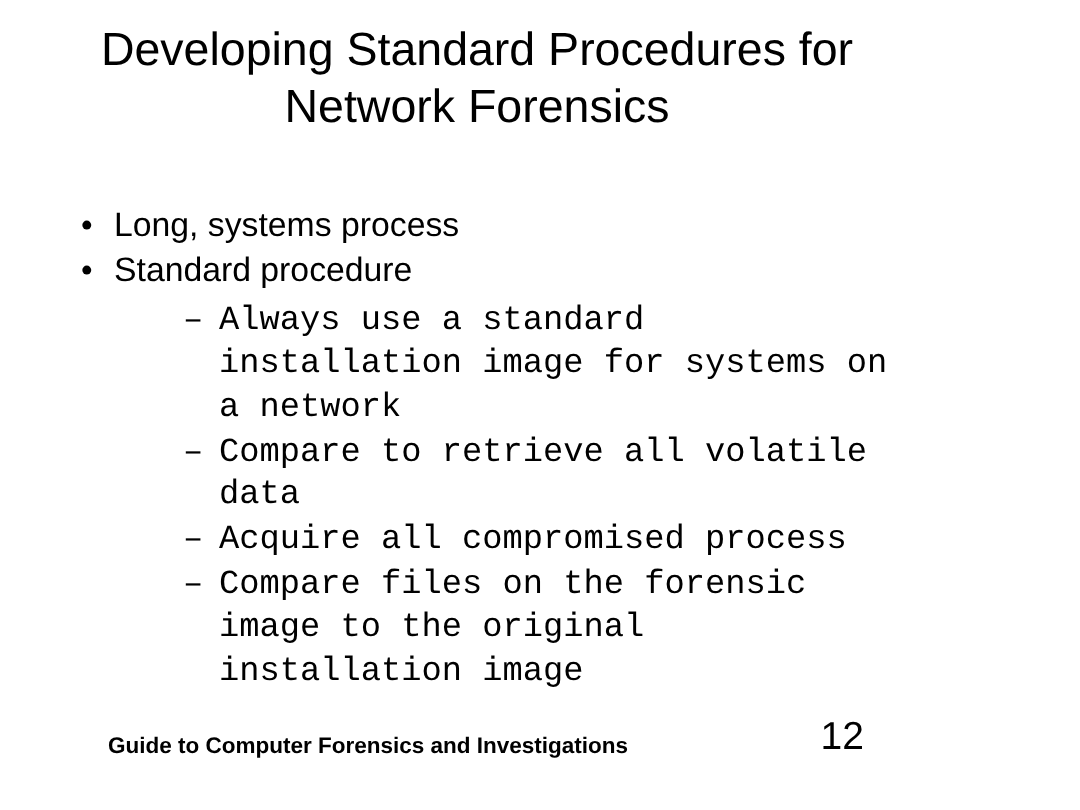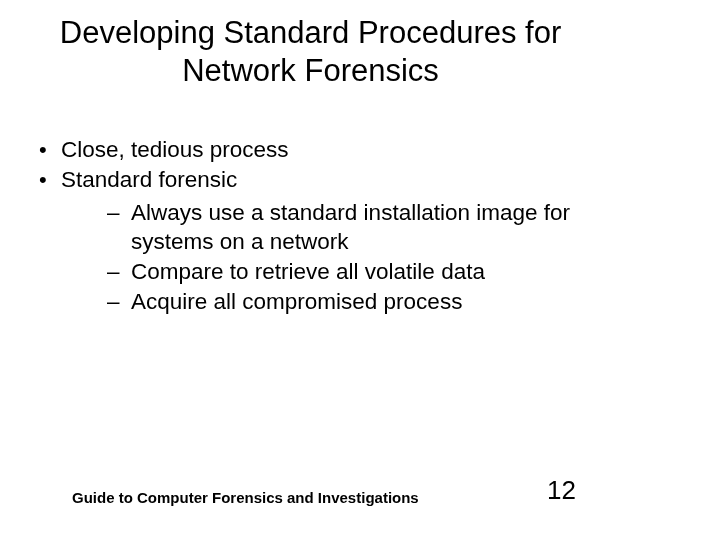--- a/index.html
+++ b/index.html
@@ -1,44 +1,45 @@
 <!DOCTYPE html>
 <html><head>
 <meta charset="utf-8">
 <style>
   * { margin: 0; padding: 0; box-sizing: border-box; }
   html, body { width: 720px; height: 540px; background: #fff; font-family: Arial, Helvetica, sans-serif; color: #000; }
-  .slide { width: 628px; height: 540px; position: relative; padding: 12px 36px 0 29px; }
+  .slide { width: 628px; height: 540px; position: relative; padding: 12px 36px 0 44px; }
   .title { font-size: 31px; text-align: center; line-height: 1.22; font-weight: 400; margin-top: 2px; margin-bottom: 46px; }
   .bullets { font-size: 22.5px; line-height: 1.28; }
   ul.level1 { list-style: none; padding-left: 0; }
   ul.level1 > li { padding-left: 32px; position: relative; margin-bottom: 2px; }
   ul.level1 > li::before { content: "•"; position: absolute; left: 10px; top: 0; font-size: 22px; }
   ul.level2 { list-style: none; padding-left: 0; margin-top: 4px; }
-  ul.level2 > li { padding-left: 70px; position: relative; margin-bottom: 1px; }
+  ul.level2 > li { padding-left: 70px; position: relative; margin-bottom: 1px; font-family: Liberation Mono, monospace; }
   ul.level2 > li::before { content: "–"; position: absolute; left: 46px; top: 0; }
   .footer { position: absolute; left: 72px; right: 52px; bottom: 34px; display: flex; justify-content: space-between; align-items: flex-end; font-size: 15px; }
   .footer-left { font-weight: 700; }
   .footer-right { font-size: 26px; font-weight: 400; }
 </style>
 </head>
 <body>
 
 <div class="slide">
   <h1 class="title">Developing Standard Procedures for Network Forensics</h1>
 
   <div class="bullets">
     <ul class="level1">
-      <li><span>Close, tedious process</span></li>
+      <li><span>Long, systems process</span></li>
       <li>
-        <span>Standard forensic</span>
+        <span>Standard procedure</span>
         <ul class="level2">
           <li><span>Always use a standard installation image for systems on a network</span></li>
           <li><span>Compare to retrieve all volatile data</span></li>
           <li><span>Acquire all compromised process</span></li>
+          <li><span>Compare files on the forensic image to the original installation image</span></li>
         </ul>
       </li>
     </ul>
   </div>
 
   <div class="footer">
     <span class="footer-left">Guide to Computer Forensics and Investigations</span>
     <span class="footer-right">12</span>
   </div>
 </div>

